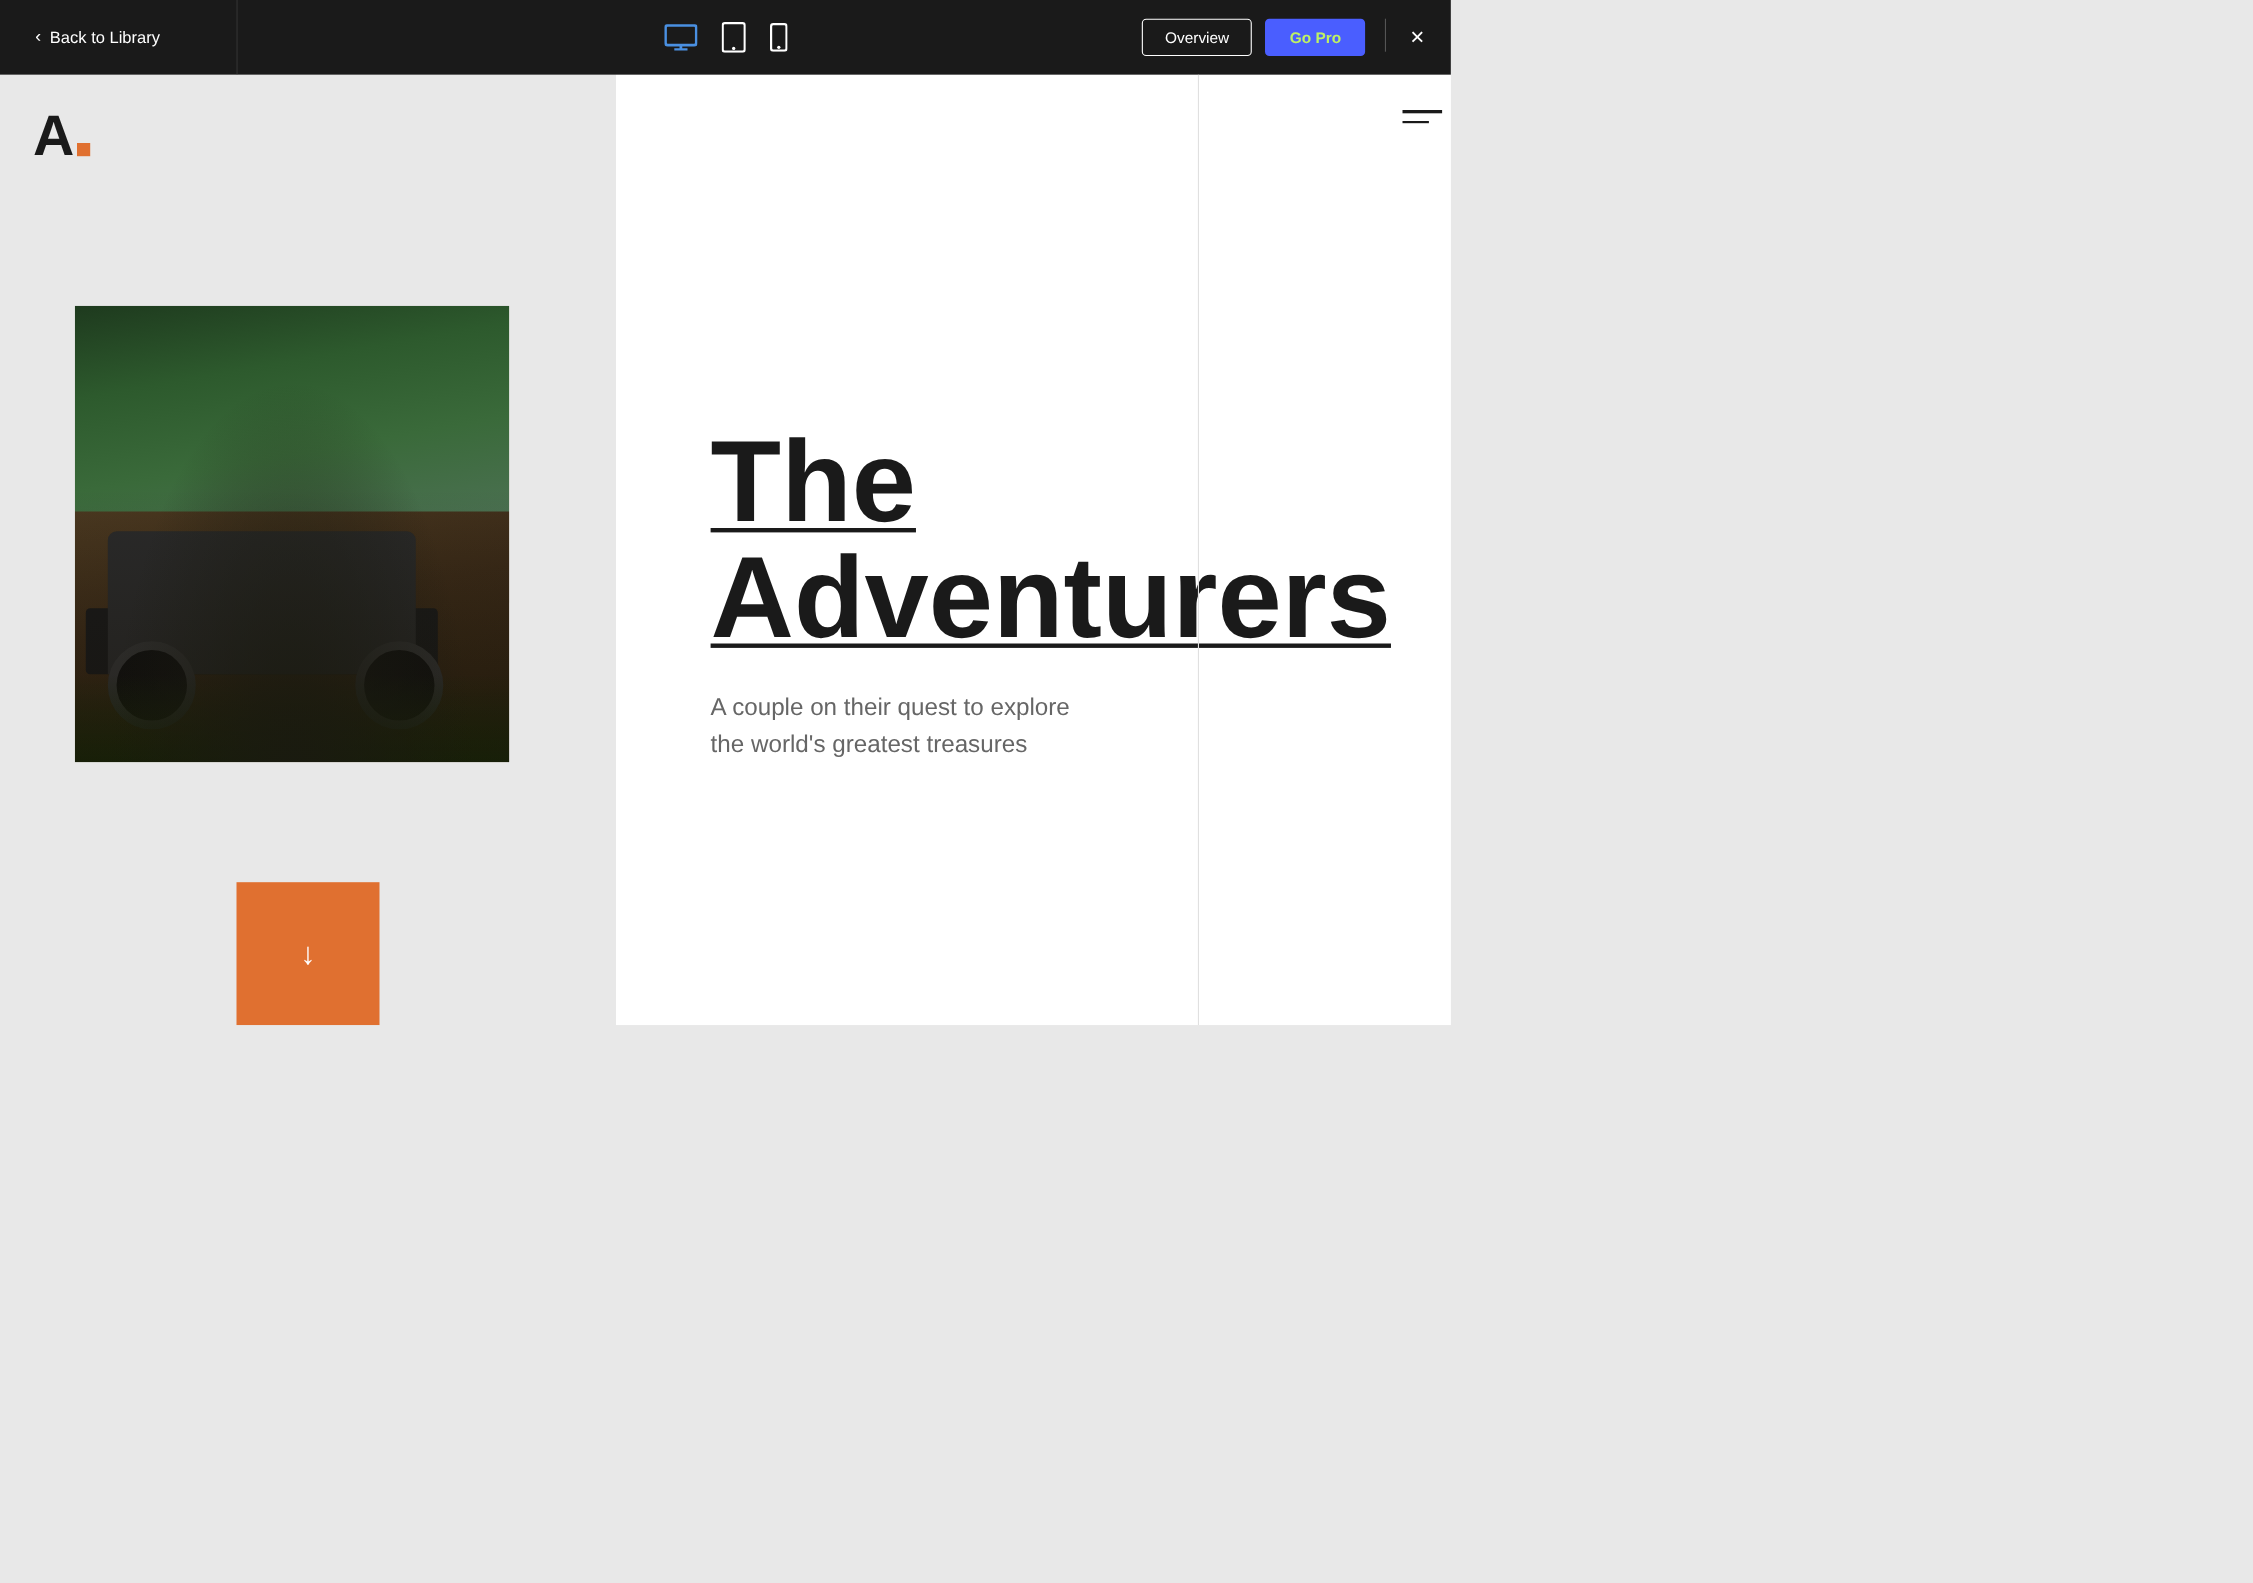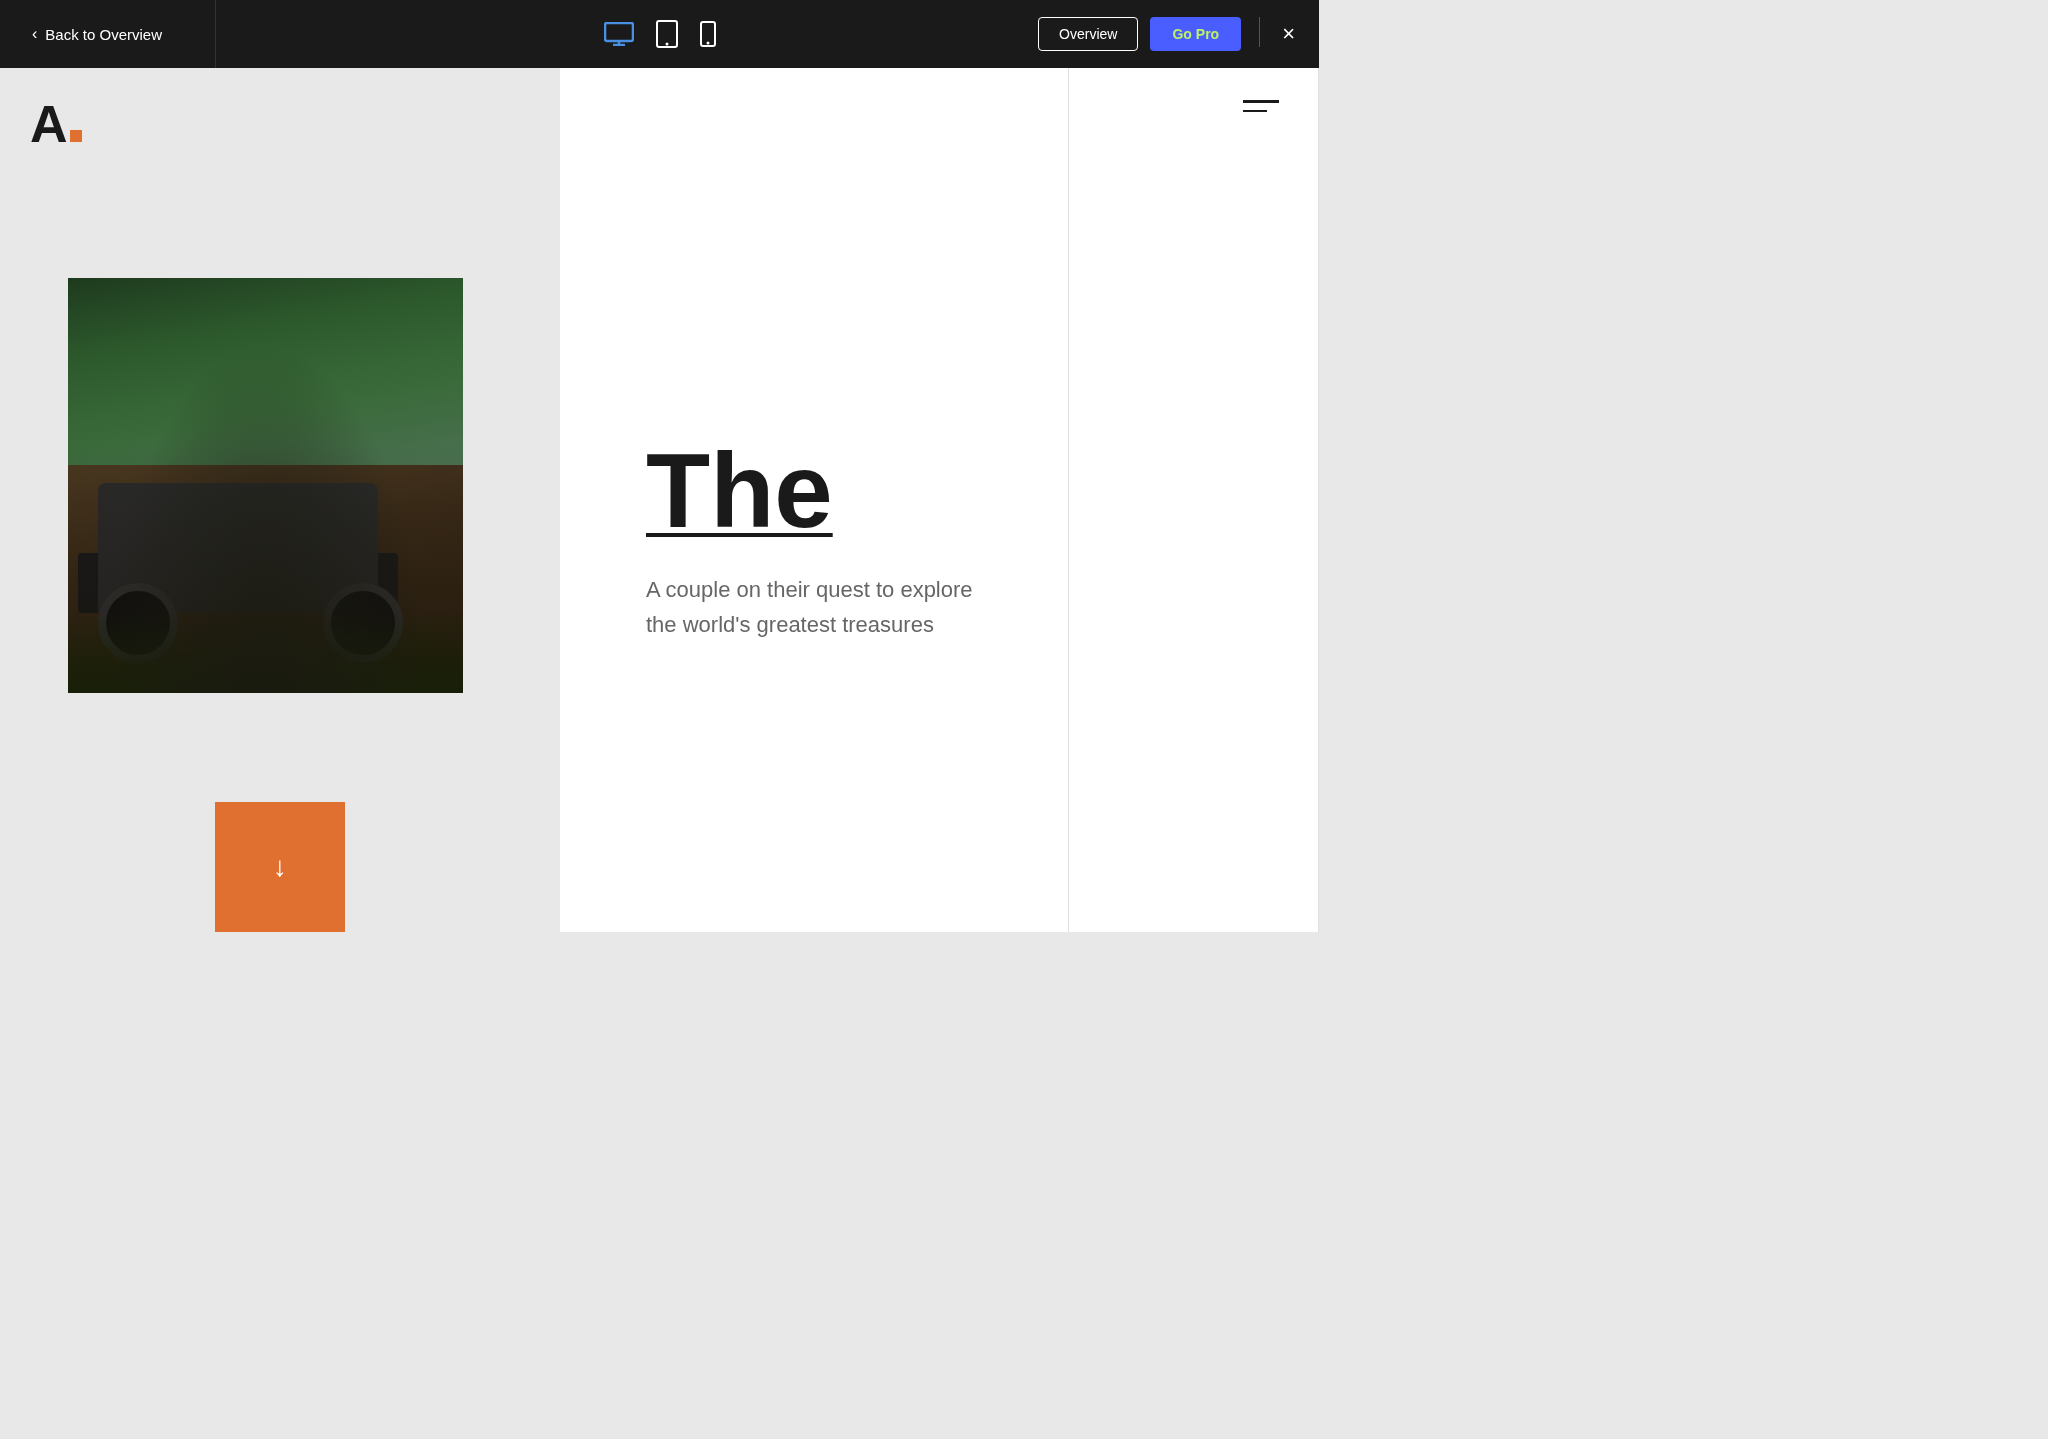--- a/index.html
+++ b/index.html
@@ -364,21 +364,21 @@
       background: #e0e0e0;
     }
   </style>
 </head>
 <body>
 
 <div class="top-nav">
 
   <div class="back-to-library">
     <span class="back-chevron">‹</span>
-    <span>Back to Overview</span>
+    <span>Back to Library</span>
   </div>
 
   <div class="nav-divider-left"></div>
 
   <div class="device-icons">
 
     <div class="device-icon active">
       <svg width="30" height="24" viewBox="0 0 30 24">
         <rect x="1" y="1" width="28" height="18" rx="2" stroke="#4a90e2" stroke-width="2.5"></rect>
         <line x1="15" y1="19" x2="15" y2="23" stroke="#4a90e2" stroke-width="2.5"></line>
@@ -443,20 +443,21 @@
       <div class="hamburger-line"></div>
       <div class="hamburger-line short"></div>
     </div>
 
     <div class="vertical-line-1"></div>
     <div class="vertical-line-2"></div>
 
     <div class="right-content">
       <h1 class="hero-title">
         <span class="title-line">The</span>
+        <span class="title-line">Adventurers</span>
       </h1>
       <p class="hero-subtitle">
         <span>A couple on their quest to explore</span><br>
         <span>the world's greatest treasures</span>
       </p>
     </div>
 
   </div>
 
 </div>

